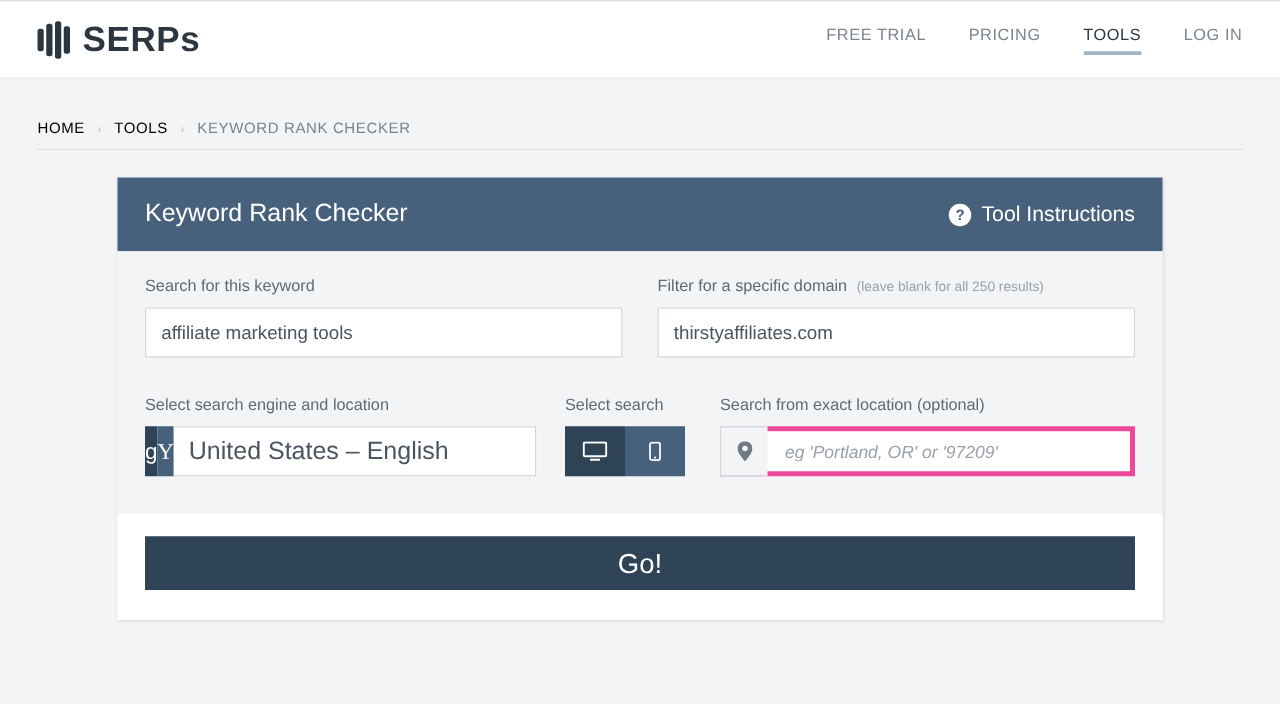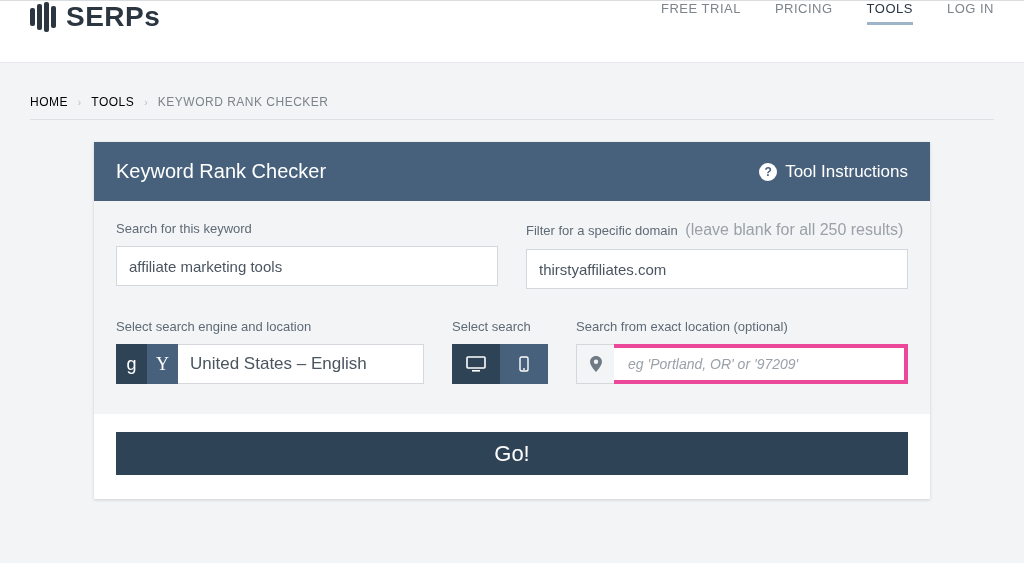--- a/index.html
+++ b/index.html
@@ -6,21 +6,21 @@
   html, body { width: 1024px; height: 563px; background: #f3f4f6; font-family: "Helvetica Neue", Helvetica, Arial, sans-serif; color: #333; }
   a { text-decoration: none; }
 
   
   .header {
     background: #fff;
     border-top: 1px solid #d9dde0;
     border-bottom: 1px solid #e5e7ea;
     height: 63px;
     display: flex;
-    align-items: flex-start;
+    align-items: center;
     padding: 0 30px;
   }
   .brand { display: flex; align-items: center; gap: 10px; color: #2b3641; }
   .brand-logo { display: flex; align-items: center; gap: 2px; height: 28px; }
   .brand-logo span { display: block; width: 5px; background: #2b3641; border-radius: 2px; }
   .brand-logo .b1 { height: 18px; }
   .brand-logo .b2 { height: 26px; }
   .brand-logo .b3 { height: 30px; }
   .brand-logo .b4 { height: 22px; }
   .brand-name { font-size: 28px; font-weight: 700; letter-spacing: 0.5px; color: #2b3641; }
@@ -52,21 +52,21 @@
   .help-icon {
     width: 18px; height: 18px; border-radius: 50%; background: #fff; color: #47617c;
     display: inline-flex; align-items: center; justify-content: center; font-size: 12px; font-weight: 700;
   }
 
   
   .card-body { background: #f3f4f6; padding: 20px 22px 30px; }
   .row { display: flex; gap: 28px; }
   .col { flex: 1; display: flex; flex-direction: column; }
   .label { font-size: 13px; color: #5e6a76; margin-bottom: 10px; }
-  .label .hint { color: #9aa1a8; font-size: 16px; margin-left: 4px; }
+  .label .hint { color: #9aa1a8; font-size: 11px; margin-left: 4px; }
   .text-input {
     width: 100%;
     height: 40px;
     border: 1px solid #d4d8dc;
     background: #fff;
     padding: 0 12px;
     font-size: 15px;
     color: #4b5560;
     outline: none;
   }
@@ -83,21 +83,21 @@
   .eng-btn {
     width: 42px; display:flex; align-items:center; justify-content:center;
     color:#fff; cursor:pointer; font-family: Georgia, serif;
   }
   .eng-btn.active { background:#2f4356; }
   .eng-btn.inactive { background:#47617c; }
   .eng-g { font-size:18px; font-weight:500; font-family: "Helvetica Neue", Arial, sans-serif; }
   .eng-y { font-size:18px; font-weight:400; }
   .loc-input {
     flex:1; border:1px solid #d4d8dc; border-left:none; background:#fff;
-    padding:0 12px; font-size:17px; color:#4b5560; outline:none;
+    padding:0 12px; font-size:20px; color:#4b5560; outline:none;
   }
 
   
   .device { display:flex; height:40px; }
   .dev-btn { width:48px; display:flex; align-items:center; justify-content:center; cursor:pointer; }
   .dev-btn.active { background:#2f4356; }
   .dev-btn.inactive { background:#47617c; }
 
   
   .pin-wrap { position: relative; height:40px; }

